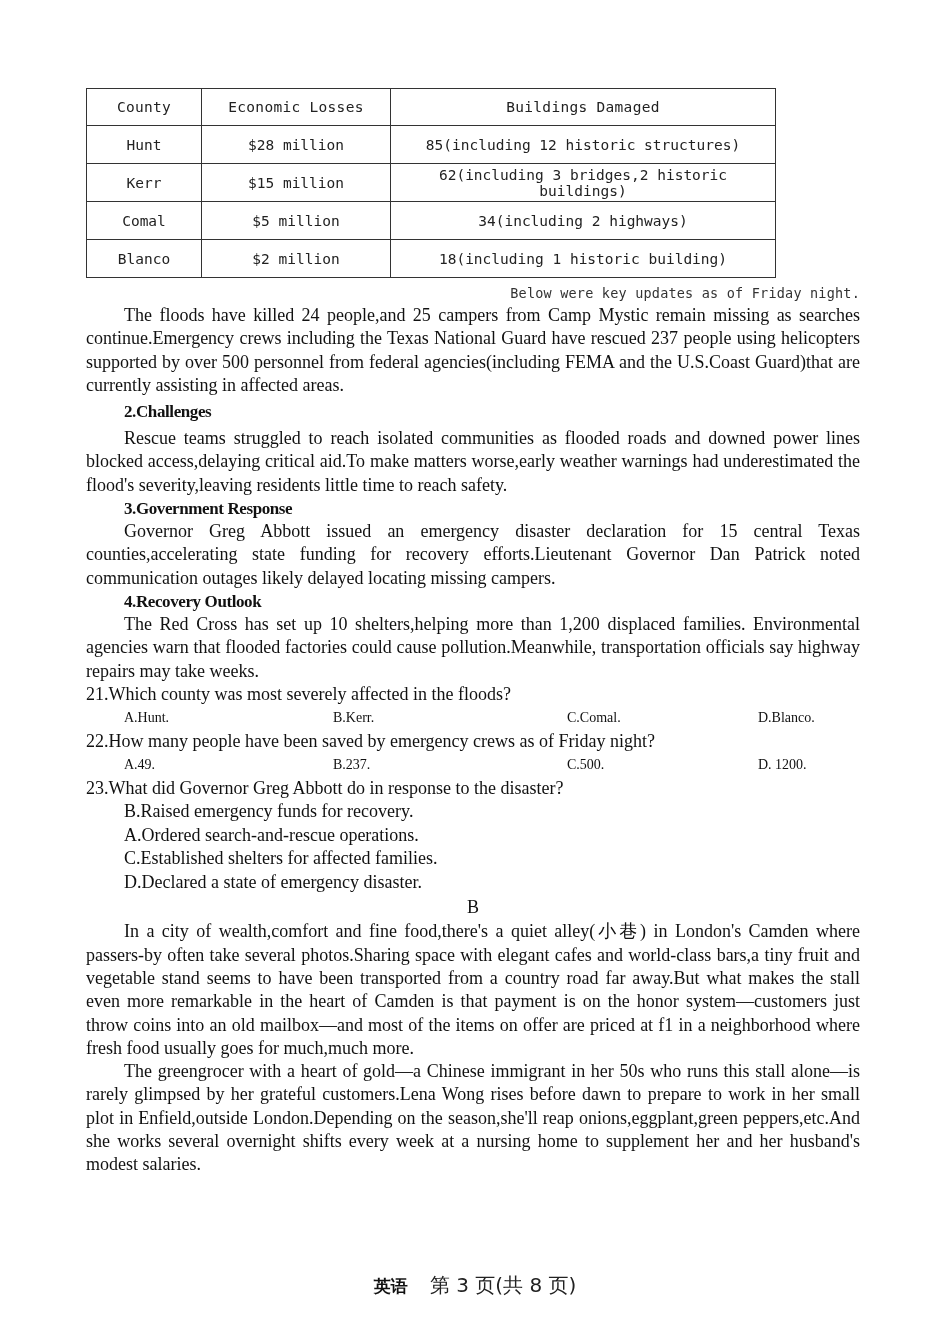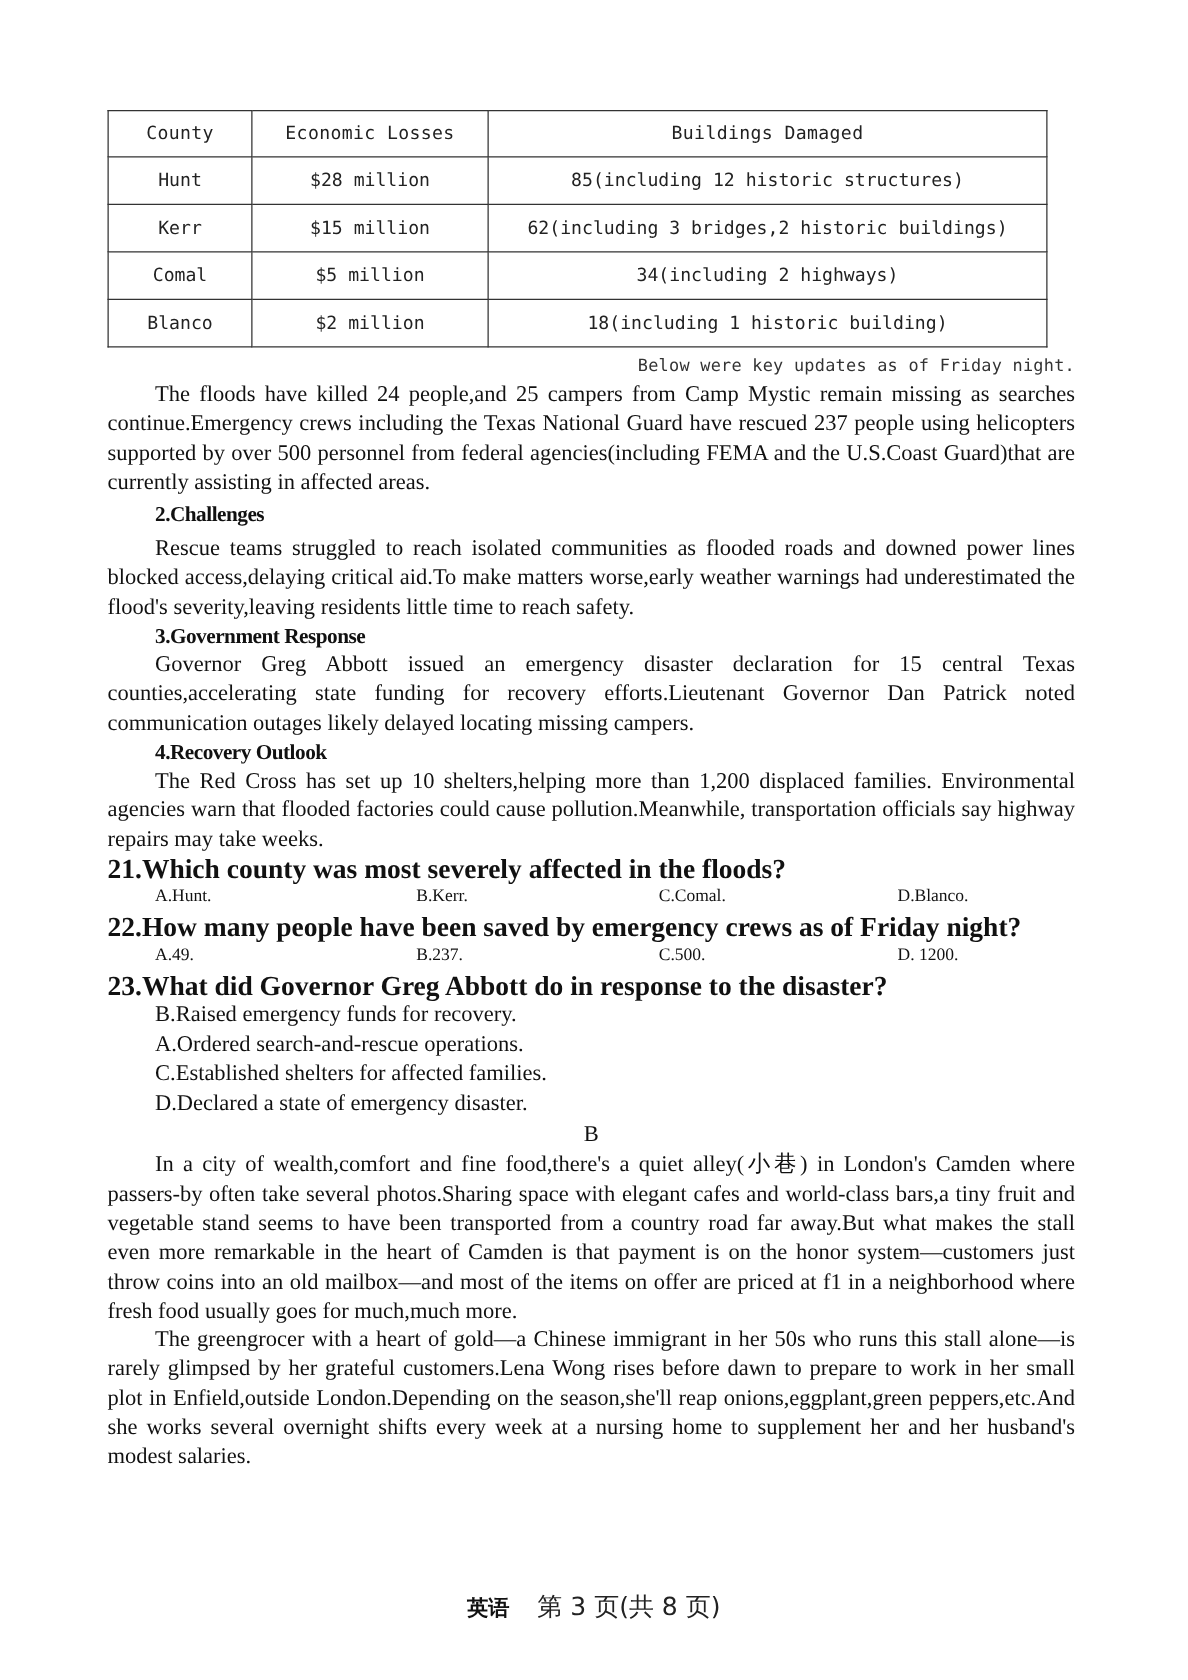--- a/index.html
+++ b/index.html
@@ -1,31 +1,31 @@
 <!DOCTYPE html>
 <html><head>
   <meta charset="utf-8">
   <style>
     html, body { margin: 0; padding: 0; background: #ffffff; }
     body { width: 950px; height: 1344px; position: relative; overflow: hidden; color: #111; }
     .page { position: absolute; left: 86px; top: 88px; width: 774px; }
-    table.data { width: 752px; border-collapse: collapse; font-family: "DejaVu Sans Mono", "Liberation Mono", monospace; font-size: 14.5px; color: #222; }
+    table.data { width: 690px; border-collapse: collapse; font-family: "DejaVu Sans Mono", "Liberation Mono", monospace; font-size: 14.5px; color: #222; }
     table.data th, table.data td { border: 1.2px solid #333; text-align: center; height: 37px; padding: 0; font-weight: normal; }
     table.data th { height: 36px; letter-spacing: 0.3px; }
     table.data td.c1 { width: 114px; }
     table.data td.c2 { width: 188px; }
     .mono-note { font-family: "DejaVu Sans Mono", "Liberation Mono", monospace; font-size: 13.5px; color: #333; margin: 4px 0 0 38px; height: 22px; line-height: 22px; letter-spacing: 0.2px; text-align: right; }
     .serif { font-family: "Liberation Serif", "DejaVu Serif", serif; }
     .h { font-weight: bold; font-size: 17px; margin-left: 38px; line-height: 23px; letter-spacing: -0.4px; }
     .h.small { font-size: 17px; line-height: 30px; }
     p.body { margin: 0; font-size: 18px; line-height: 23.3px; text-align: justify; text-indent: 38px; }
-    .q { font-size: 22px; line-height: 23.5px; margin: 0; font-weight: bold; }
+    .q { font-size: 18px; line-height: 23.5px; margin: 0; }
     .opts { display: flex; margin-left: 38px; font-size: 14px; line-height: 23.5px; }
     .opts span { display: inline-block; }
-    .opt-col1 { width: 209px; } .opt-col2 { width: 194px; } .opt-col3 { width: 191px; }
+    .opt-col1 { width: 209px; } .opt-col2 { width: 194px; } .opt-col3 { width: 191px; margin-left: 40px; }
     .opt-line { margin-left: 38px; font-size: 18px; line-height: 23.5px; }
     .section-b { text-align: center; font-size: 18px; line-height: 26px; margin: 0; }
     .footer { position: absolute; top: 1272px; left: 0; width: 950px; text-align: center; font-size: 17px; }
     .footer .subj { font-weight: bold; margin-right: 18px; font-family: "DejaVu Sans", sans-serif; }
     .footer .pg { font-family: "DejaVu Sans", sans-serif; color: #222; font-size: 20px; }
   </style>
 </head>
 <body>
 
 <div class="page">

